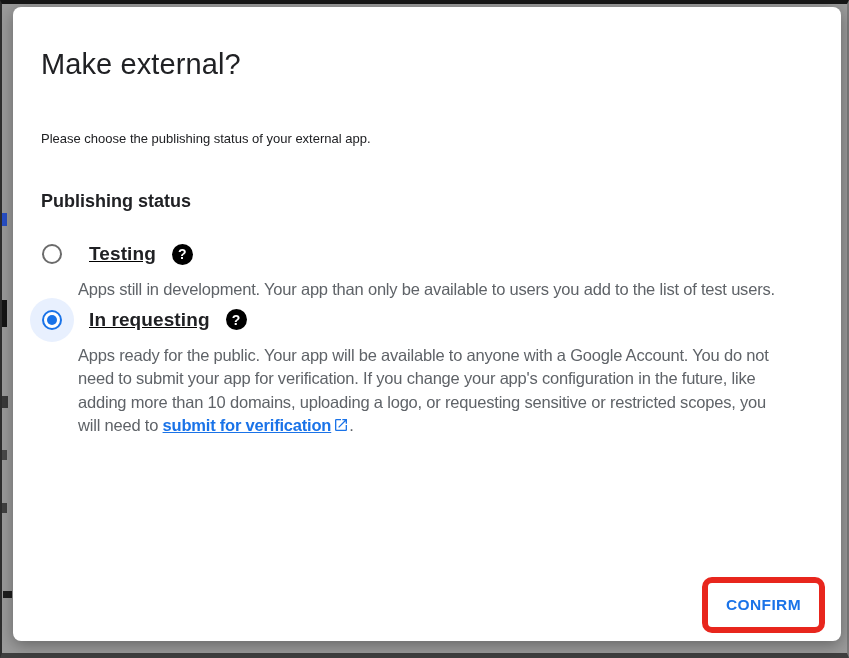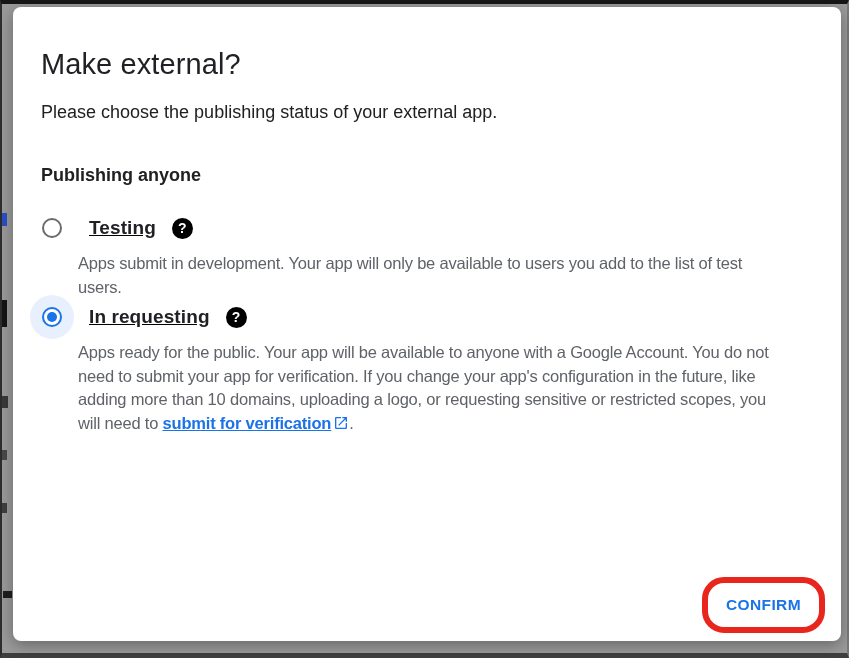--- a/index.html
+++ b/index.html
@@ -31,22 +31,22 @@
 
   .dialog-title {
     font-size: 29px;
     font-weight: 400;
     color: var(--text-primary, #202124);
     line-height: 35px;
     letter-spacing: 0.1px;
   }
 
   .dialog-subtitle {
-    margin-top: 20px;
-    font-size: 18px;
+    margin-top: 46px;
+    font-size: 13px;
     color: var(--text-primary, #202124);
     line-height: 21px;
   }
 
   .section-heading {
     margin-top: 42px;
     font-size: 18px;
     font-weight: 700;
     color: var(--text-primary, #202124);
     line-height: 21px;
@@ -147,21 +147,21 @@
     letter-spacing: 0.4px;
     color: var(--accent-blue, #1a73e8);
     cursor: pointer;
     padding: 6px 8px;
   }
   .annotation {
     display: inline-flex;
     align-items: center;
     justify-content: center;
     border: 6px solid var(--annotation-red, #e8261d);
-    border-radius: 22px;
+    border-radius: 10px;
     padding: 7px 10px;
   }
 </style>
 </head>
 <body>
 
 <div class="screen">
 
   <div class="fragment" style="left:0;top:209px;width:5px;height:13px;background:#2850c8;"></div>
   <div class="fragment" style="left:0;top:296px;width:5px;height:27px;background:#141414;"></div>
@@ -170,32 +170,32 @@
   <div class="fragment" style="left:0;top:499px;width:5px;height:10px;background:#404040;"></div>
   <div class="fragment" style="left:1px;top:587px;width:9px;height:7px;background:#1e1e1e;"></div>
 
   <div class="dialog" role="dialog">
     <div class="dialog-content">
 
       <h1 class="dialog-title">Make external?</h1>
 
       <p class="dialog-subtitle">Please choose the publishing status of your external app.</p>
 
-      <h2 class="section-heading">Publishing anyone</h2>
+      <h2 class="section-heading">Publishing status</h2>
 
       <div class="option-row first">
         <span class="radio-cell">
           <span class="radio-outer">
             
           </span>
         </span>
         <span class="option-label">Testing</span>
         <span class="help-icon">?</span>
       </div>
-      <p class="option-desc">Apps submit in development. Your app will only be available to users you add to the list of test users.</p>
+      <p class="option-desc">Apps still in development. Your app than only be available to users you add to the list of test users.</p>
 
       <div class="option-row second">
         <span class="radio-cell selected">
           <span class="radio-outer">
             <span class="radio-inner"></span>
           </span>
         </span>
         <span class="option-label">In requesting</span>
         <span class="help-icon">?</span>
       </div>

